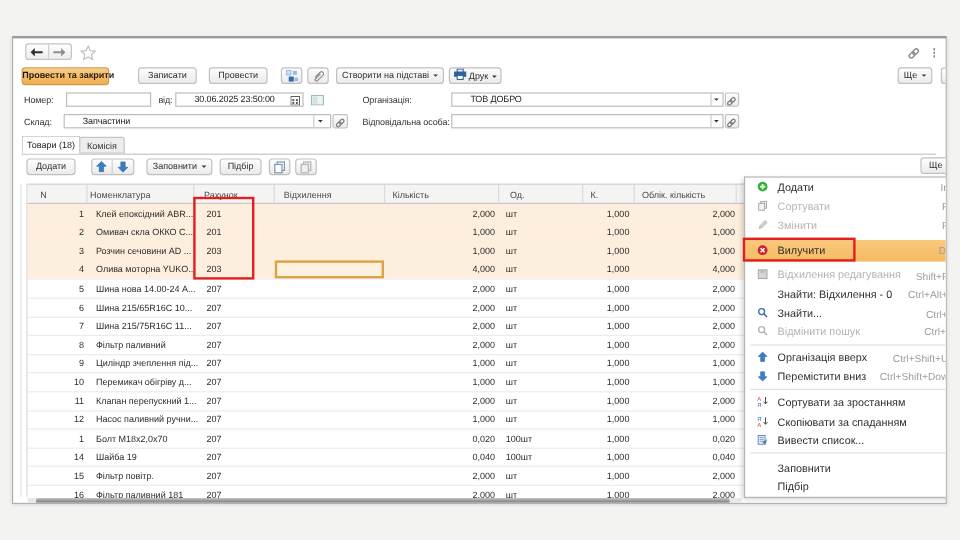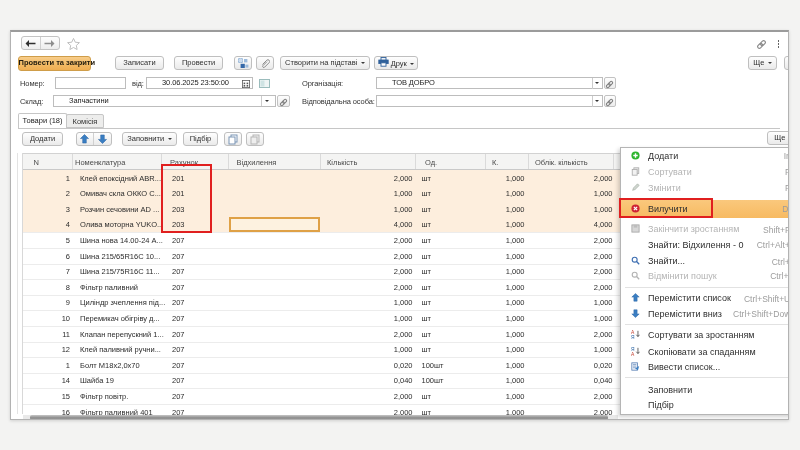--- a/index.html
+++ b/index.html
@@ -252,21 +252,21 @@
 <div class="rowline" style="top:309.6px"></div>
 <div class="num" style="left:3px;top:297.6px">11</div>
 <div class="txt" style="left:69px;top:297.6px">Клапан перепускний 1...</div>
 <div class="txt" style="left:161px;top:297.6px">207</div>
 <div class="num" style="left:345.5px;top:297.6px">2,000</div>
 <div class="txt" style="left:410.5px;top:297.6px">шт</div>
 <div class="num" style="left:457.5px;top:297.6px">1,000</div>
 <div class="num" style="left:545.5px;top:297.6px">2,000</div>
 <div class="rowline" style="top:325.2px"></div>
 <div class="num" style="left:3px;top:313.2px">12</div>
-<div class="txt" style="left:69px;top:313.2px">Клей паливний ручни...</div>
+<div class="txt" style="left:69px;top:313.2px">Насос паливний ручни...</div>
 <div class="txt" style="left:161px;top:313.2px">207</div>
 <div class="num" style="left:345.5px;top:313.2px">1,000</div>
 <div class="txt" style="left:410.5px;top:313.2px">шт</div>
 <div class="num" style="left:457.5px;top:313.2px">1,000</div>
 <div class="num" style="left:545.5px;top:313.2px">1,000</div>
 <div class="rowline" style="top:340.8px"></div>
 <div class="num" style="left:3px;top:328.8px">1</div>
 <div class="txt" style="left:69px;top:328.8px">Болт М18х2,0х70</div>
 <div class="txt" style="left:161px;top:328.8px">207</div>
 <div class="num" style="left:345.5px;top:328.8px">0,020</div>
@@ -284,21 +284,21 @@
 <div class="rowline" style="top:372.0px"></div>
 <div class="num" style="left:3px;top:360.0px">15</div>
 <div class="txt" style="left:69px;top:360.0px">Фільтр повітр.</div>
 <div class="txt" style="left:161px;top:360.0px">207</div>
 <div class="num" style="left:345.5px;top:360.0px">2,000</div>
 <div class="txt" style="left:410.5px;top:360.0px">шт</div>
 <div class="num" style="left:457.5px;top:360.0px">1,000</div>
 <div class="num" style="left:545.5px;top:360.0px">2,000</div>
 <div class="rowline" style="top:387.6px"></div>
 <div class="num" style="left:3px;top:375.6px">16</div>
-<div class="txt" style="left:69px;top:375.6px">Фільтр паливний 401</div>
+<div class="txt" style="left:69px;top:375.6px">Фільтр паливний 181</div>
 <div class="txt" style="left:161px;top:375.6px">207</div>
 <div class="num" style="left:345.5px;top:375.6px">2,000</div>
 <div class="txt" style="left:410.5px;top:375.6px">шт</div>
 <div class="num" style="left:457.5px;top:375.6px">1,000</div>
 <div class="num" style="left:545.5px;top:375.6px">2,000</div>
 <div class="abs" style="left:217.5px;top:185.3px;width:91px;height:14.6px;background:#fdf2e0;border:2px solid #dfa146"></div>
 <div class="abs" style="left:12px;top:382.5px;width:595px;height:5px;background:#e9e9e9"></div>
 <div class="abs" style="left:19px;top:382.5px;width:578px;height:5px;border-radius:2px;background:linear-gradient(#c6c6c6,#8e8e8e 55%,#9c9c9c)"></div>
 <div class="abs" style="left:150.3px;top:131.8px;width:50.5px;height:69.5px;border:2.8px solid #e01f1f;z-index:30"></div>
 <div class="abs" style="left:609px;top:115px;width:196px;height:268px;background:#fff;border:1px solid #b5b5b5;box-shadow:-2px 2px 4px rgba(0,0,0,.18);z-index:20">
@@ -332,21 +332,21 @@
             <path d="M3.5 3.5l4 4M7.5 3.5l-4 4" stroke="#fff" stroke-width="1.5"></path>
           </svg></span>
 <span class="mt">Вилучити</span>
 <span class="ms">Del</span>
 </div>
 <div class="mrow" style="top:73.0px">
 <span class="mi"><svg width="10" height="10" viewBox="0 0 10 10">
             <rect x="1" y="1" width="8" height="8" fill="#d7d7d7" stroke="#a9a9a9"></rect>
             <rect x="3" y="1" width="4" height="3" fill="#bdbdbd"></rect>
           </svg></span>
-<span class="mt dis">Закінчити зростанням</span>
+<span class="mt dis">Відхилення редагування</span>
 <span class="ms">Shift+F2</span>
 </div>
 <div class="mrow" style="top:88.5px">
 <span class="mt">Знайти: Відхилення - 0</span>
 <span class="ms">Ctrl+Alt+F</span>
 </div>
 <div class="mrow" style="top:105.0px">
 <span class="mi"><svg width="11" height="11" viewBox="0 0 11 11">
             <circle cx="4.5" cy="4.5" r="3" fill="none" stroke="#3e6fb2" stroke-width="1.4"></circle>
             <path d="M6.8 6.8L10 10" stroke="#3e6fb2" stroke-width="1.6"></path>
@@ -359,21 +359,21 @@
             <circle cx="4.5" cy="4.5" r="3" fill="none" stroke="#b3b3b3" stroke-width="1.4"></circle>
             <path d="M6.8 6.8L10 10" stroke="#b3b3b3" stroke-width="1.6"></path>
           </svg></span>
 <span class="mt dis">Відмінити пошук</span>
 <span class="ms">Ctrl+Q</span>
 </div>
 <div class="mrow" style="top:142.0px">
 <span class="mi"><svg width="10" height="11" viewBox="0 0 10 11">
             <path d="M5 0.5L9.5 5H7v5H3V5H0.5z" fill="#3a7ec2" stroke="#2d66a5" stroke-width=".6"></path>
           </svg></span>
-<span class="mt">Перемістити список</span>
+<span class="mt">Організація вверх</span>
 <span class="ms">Ctrl+Shift+Up</span>
 </div>
 <div class="mrow" style="top:157.5px">
 <span class="mi"><svg width="10" height="11" viewBox="0 0 10 11">
             <path d="M5 10.5L0.5 6H3V1h4v5h2.5z" fill="#3a7ec2" stroke="#2d66a5" stroke-width=".6"></path>
           </svg></span>
 <span class="mt">Перемістити вниз</span>
 <span class="ms">Ctrl+Shift+Down</span>
 </div>
 <div class="mrow" style="top:179.0px">

